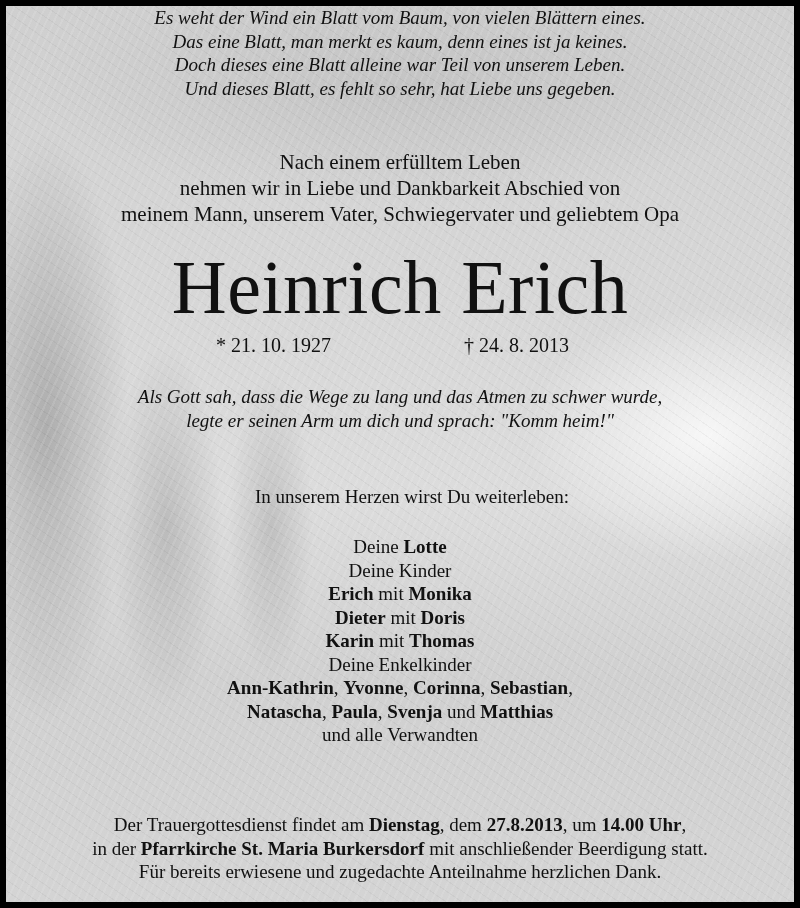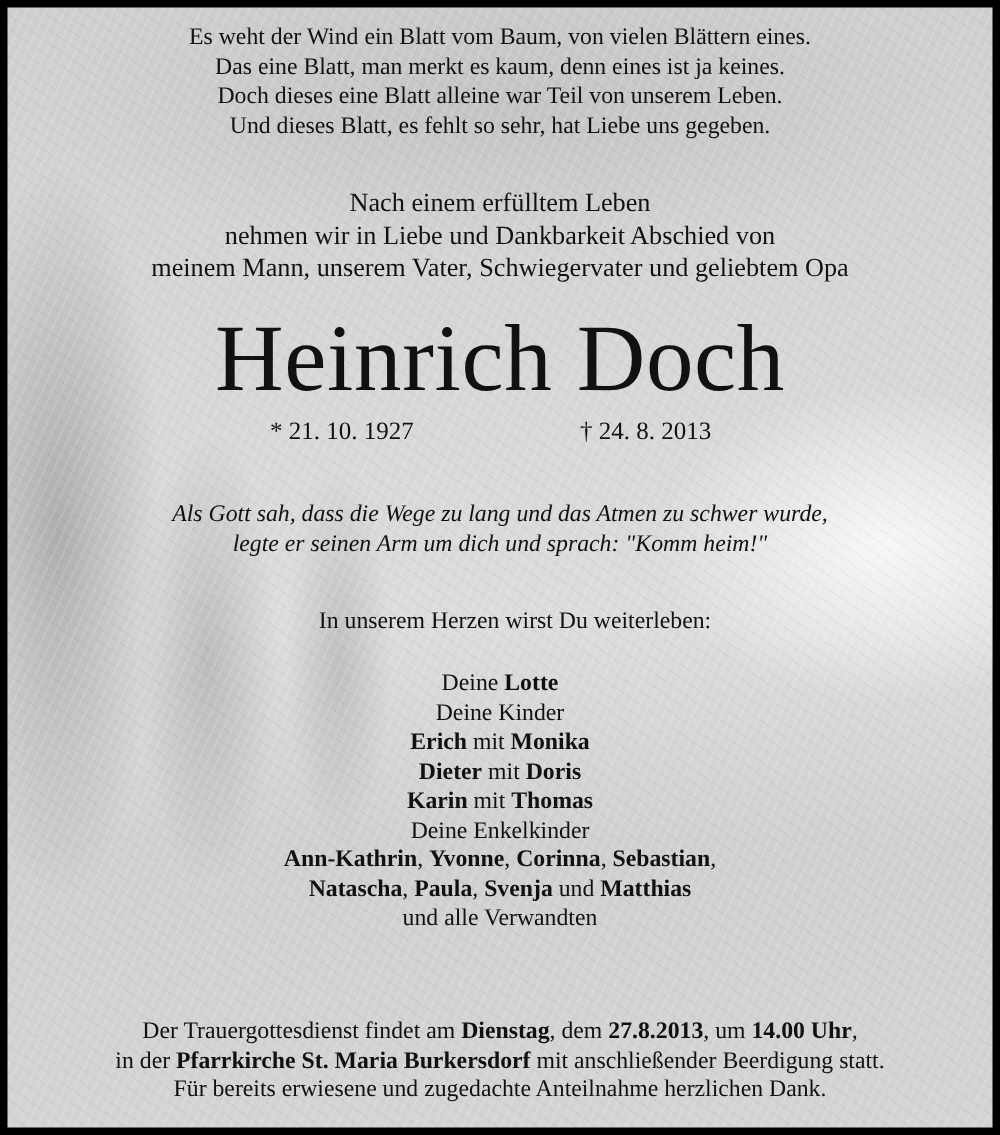--- a/index.html
+++ b/index.html
@@ -20,26 +20,26 @@
     }
     .card::before {
       content: ""; position: absolute; inset: 0;
       background:
         repeating-linear-gradient(115deg, rgba(255,255,255,0.10) 0 2px, rgba(0,0,0,0) 2px 7px),
         repeating-linear-gradient(35deg, rgba(0,0,0,0.04) 0 1px, rgba(0,0,0,0) 1px 9px);
       pointer-events: none;
     }
     .block { position: absolute; left: 0; width: 788px; text-align: center; color: #111; }
     .lib { font-family: "Liberation Serif", serif; }
-    .poem { top: 12px; font-size: 19px; line-height: 23.5px; }
+    .poem { top: 0; font-style: italic; font-size: 19px; line-height: 23.5px; }
     .intro { top: 143px; font-size: 21px; line-height: 26px; }
     .name { top: 238px; font-size: 76px; line-height: 86px; letter-spacing: 0.5px; }
     .dates { top: 326px; font-size: 20px; line-height: 26px; }
     .dates span { position: absolute; top: 0; }
-    .quote { top: 394px; font-style: italic; font-size: 19px; line-height: 24px; }
+    .quote { top: 379px; font-style: italic; font-size: 19px; line-height: 24px; }
     .heart { top: 478px; font-size: 19px; line-height: 25px; padding-left: 12px; }
     .family { top: 529px; font-size: 19px; line-height: 23.5px; }
     .service { top: 807px; font-size: 19px; line-height: 23.5px; }
     b { font-weight: bold; }
     .line { display: block; }
   </style>
 </head>
 <body>
 
 <div class="card">
@@ -50,21 +50,21 @@
     <span class="line">Doch dieses eine Blatt alleine war Teil von unserem Leben.</span>
     <span class="line">Und dieses Blatt, es fehlt so sehr, hat Liebe uns gegeben.</span>
   </div>
 
   <div class="block intro lib">
     <span class="line">Nach einem erfülltem Leben</span>
     <span class="line">nehmen wir in Liebe und Dankbarkeit Abschied von</span>
     <span class="line">meinem Mann, unserem Vater, Schwiegervater und geliebtem Opa</span>
   </div>
 
-  <div class="block name lib">Heinrich Doch</div>
+  <div class="block name lib">Heinrich Erich</div>
 
   <div class="block dates lib">
     <span style="left:210px">* 21. 10. 1927</span>
     <span style="left:458px">† 24. 8. 2013</span>
   </div>
 
   <div class="block quote lib">
     <span class="line">Als Gott sah, dass die Wege zu lang und das Atmen zu schwer wurde,</span>
     <span class="line">legte er seinen Arm um dich und sprach: "Komm heim!"</span>
   </div>

